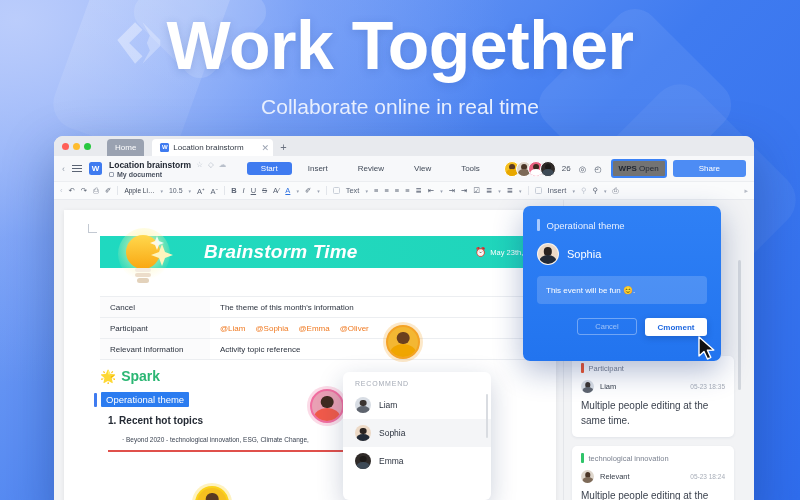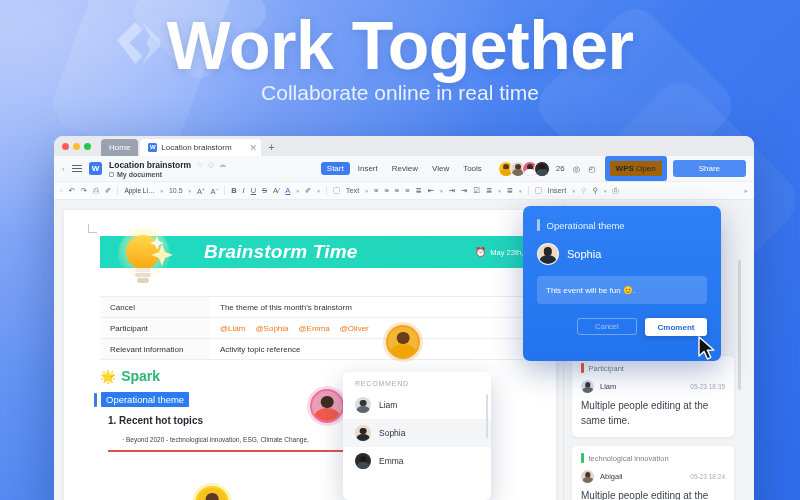--- a/index.html
+++ b/index.html
@@ -60,20 +60,21 @@
   }
   #hero-title {
     color: #ffffff;
     font-size: 68px;
     font-weight: bold;
     letter-spacing: -0.5px;
     line-height: 1.05;
     text-shadow: 0 2px 10px rgba(28,60,140,0.18);
   }
   #hero-subtitle {
+    margin-top: 14px;
     color: #eaf1ff;
     font-size: 21px;
     font-weight: normal;
   }
 
   
   #app-window {
     position: absolute;
     left: 54px; top: 136px;
     width: 700px; height: 380px;
@@ -98,20 +99,21 @@
   #tl-min { background: #febc2e; }
   #tl-max { background: #28c840; }
 
   .tab {
     height: 17px;
     display: flex; align-items: center; gap: 4px;
     padding: 0 8px;
     font-size: 8px; color: #5a6270;
     border-radius: 4px 4px 0 0;
     white-space: nowrap;
+    margin-left: 6px;
   }
   #tab-home { background: #9aa2b1; color: #fff; margin-right: 2px; }
   #tab-doc { background: #ffffff; color: #333a45; padding-right: 4px; }
   .tab-favicon {
     width: 9px; height: 9px; border-radius: 1.5px;
     background: #3f7bf0; color: #fff;
     font-size: 6px; line-height: 9px; text-align: center; font-weight: bold;
   }
   #tab-doc-close { color: #9aa2b1; font-size: 9px; margin-left: 14px; }
   #tab-new { color: #6b7280; font-size: 11px; padding: 0 7px; line-height: 17px; }
@@ -134,38 +136,38 @@
   }
   #doc-title-block { display: flex; flex-direction: column; gap: 1px; }
   #doc-title-row { display: flex; align-items: center; gap: 5px; }
   #doc-title { font-size: 8.5px; font-weight: bold; color: #222833; }
   .title-mini-icon { font-size: 7.5px; color: #b9c0cb; }
   #doc-subtitle-row { display: flex; align-items: center; gap: 3px; }
   #doc-subtitle-check { width: 5px; height: 5px; border: 1px solid #9aa2b1; border-radius: 1px; }
   #doc-subtitle { font-size: 7px; font-weight: bold; color: #4a5260; }
 
   #menu-tabs { display: flex; align-items: center; gap: 2px; margin-left: auto; }
-  .menu-tab { font-size: 8px; color: #414a58; padding: 2px 6px; border-radius: 3px; }
+  .menu-tab { font-size: 8px; color: #414a58; padding: 2px 14px; border-radius: 3px; }
   .menu-tab.active { background: #3f7bf0; color: #fff; }
 
   #collab-group { display: flex; align-items: center; margin-left: 10px; }
   .collab-av {
     width: 16px; height: 16px; border-radius: 50%;
     border: 1.4px solid #fff; margin-left: -4px;
     background-size: cover;
     position: relative; overflow: hidden;
   }
   .collab-av:first-child { margin-left: 0; }
   #collab-count { font-size: 8px; color: #4a5260; margin-left: 6px; }
 
   .tb-mini { font-size: 8.5px; color: #5b6474; margin-left: 8px; }
   #wps-open-btn {
-    background: #a16207; border-radius: 3px;
+    background: #737373; border-radius: 3px;
     font-size: 8px; color: #222833; padding: 3px 6px; margin-left: 9px;
-    border: 5px solid #3b82f6;
+    border: 2px solid #3b82f6;
   }
   #wps-open-btn b { font-weight: bold; }
   #share-btn {
     background: #4d8cf4; color: #fff;
     font-size: 8px; padding: 4px 26px; border-radius: 3px;
     margin-left: 6px;
   }
 
   
   #ribbon {
@@ -607,21 +609,21 @@
         <div id="banner-date-wrap">
           <span id="banner-clock-icon">⏰</span>
           <span id="banner-date">May 23th, 2022</span>
         </div>
       </div>
 
       <table id="doc-table">
         <tbody>
             <tr>
           <td class="tbl-label">Cancel</td>
-          <td>The theme of this month's brainstorm</td>
+          <td>The theme of this month's information</td>
         </tr>
         <tr>
           <td class="tbl-label">Participant</td>
           <td>
             <span class="mention">@Liam</span><span class="mention">@Sophia</span><span class="mention">@Emma</span><span class="mention">@Oliver</span>
           </td>
         </tr>
         <tr>
           <td class="tbl-label">Relevant information</td>
           <td>Activity topic reference</td>
@@ -661,21 +663,21 @@
         <div class="cc-body">Multiple people editing at the same time.</div>
       </div>
 
       <div class="comment-card">
         <div class="cc-tag">
           <span class="cc-tag-bar" style="background:#2fc46a"></span>
           <span class="cc-tag-text">technological innovation</span>
         </div>
         <div class="cc-user-row">
           <span class="cc-av ph ph-b"></span>
-          <span class="cc-name">Abigail</span>
+          <span class="cc-name">Relevant</span>
           <span class="cc-time">05-23 18:24</span>
         </div>
         <div class="cc-body">Multiple people editing at the</div>
       </div>
 
       <div id="sidebar-scrollbar"></div>
     </div>
   </div>
 </div>
 

